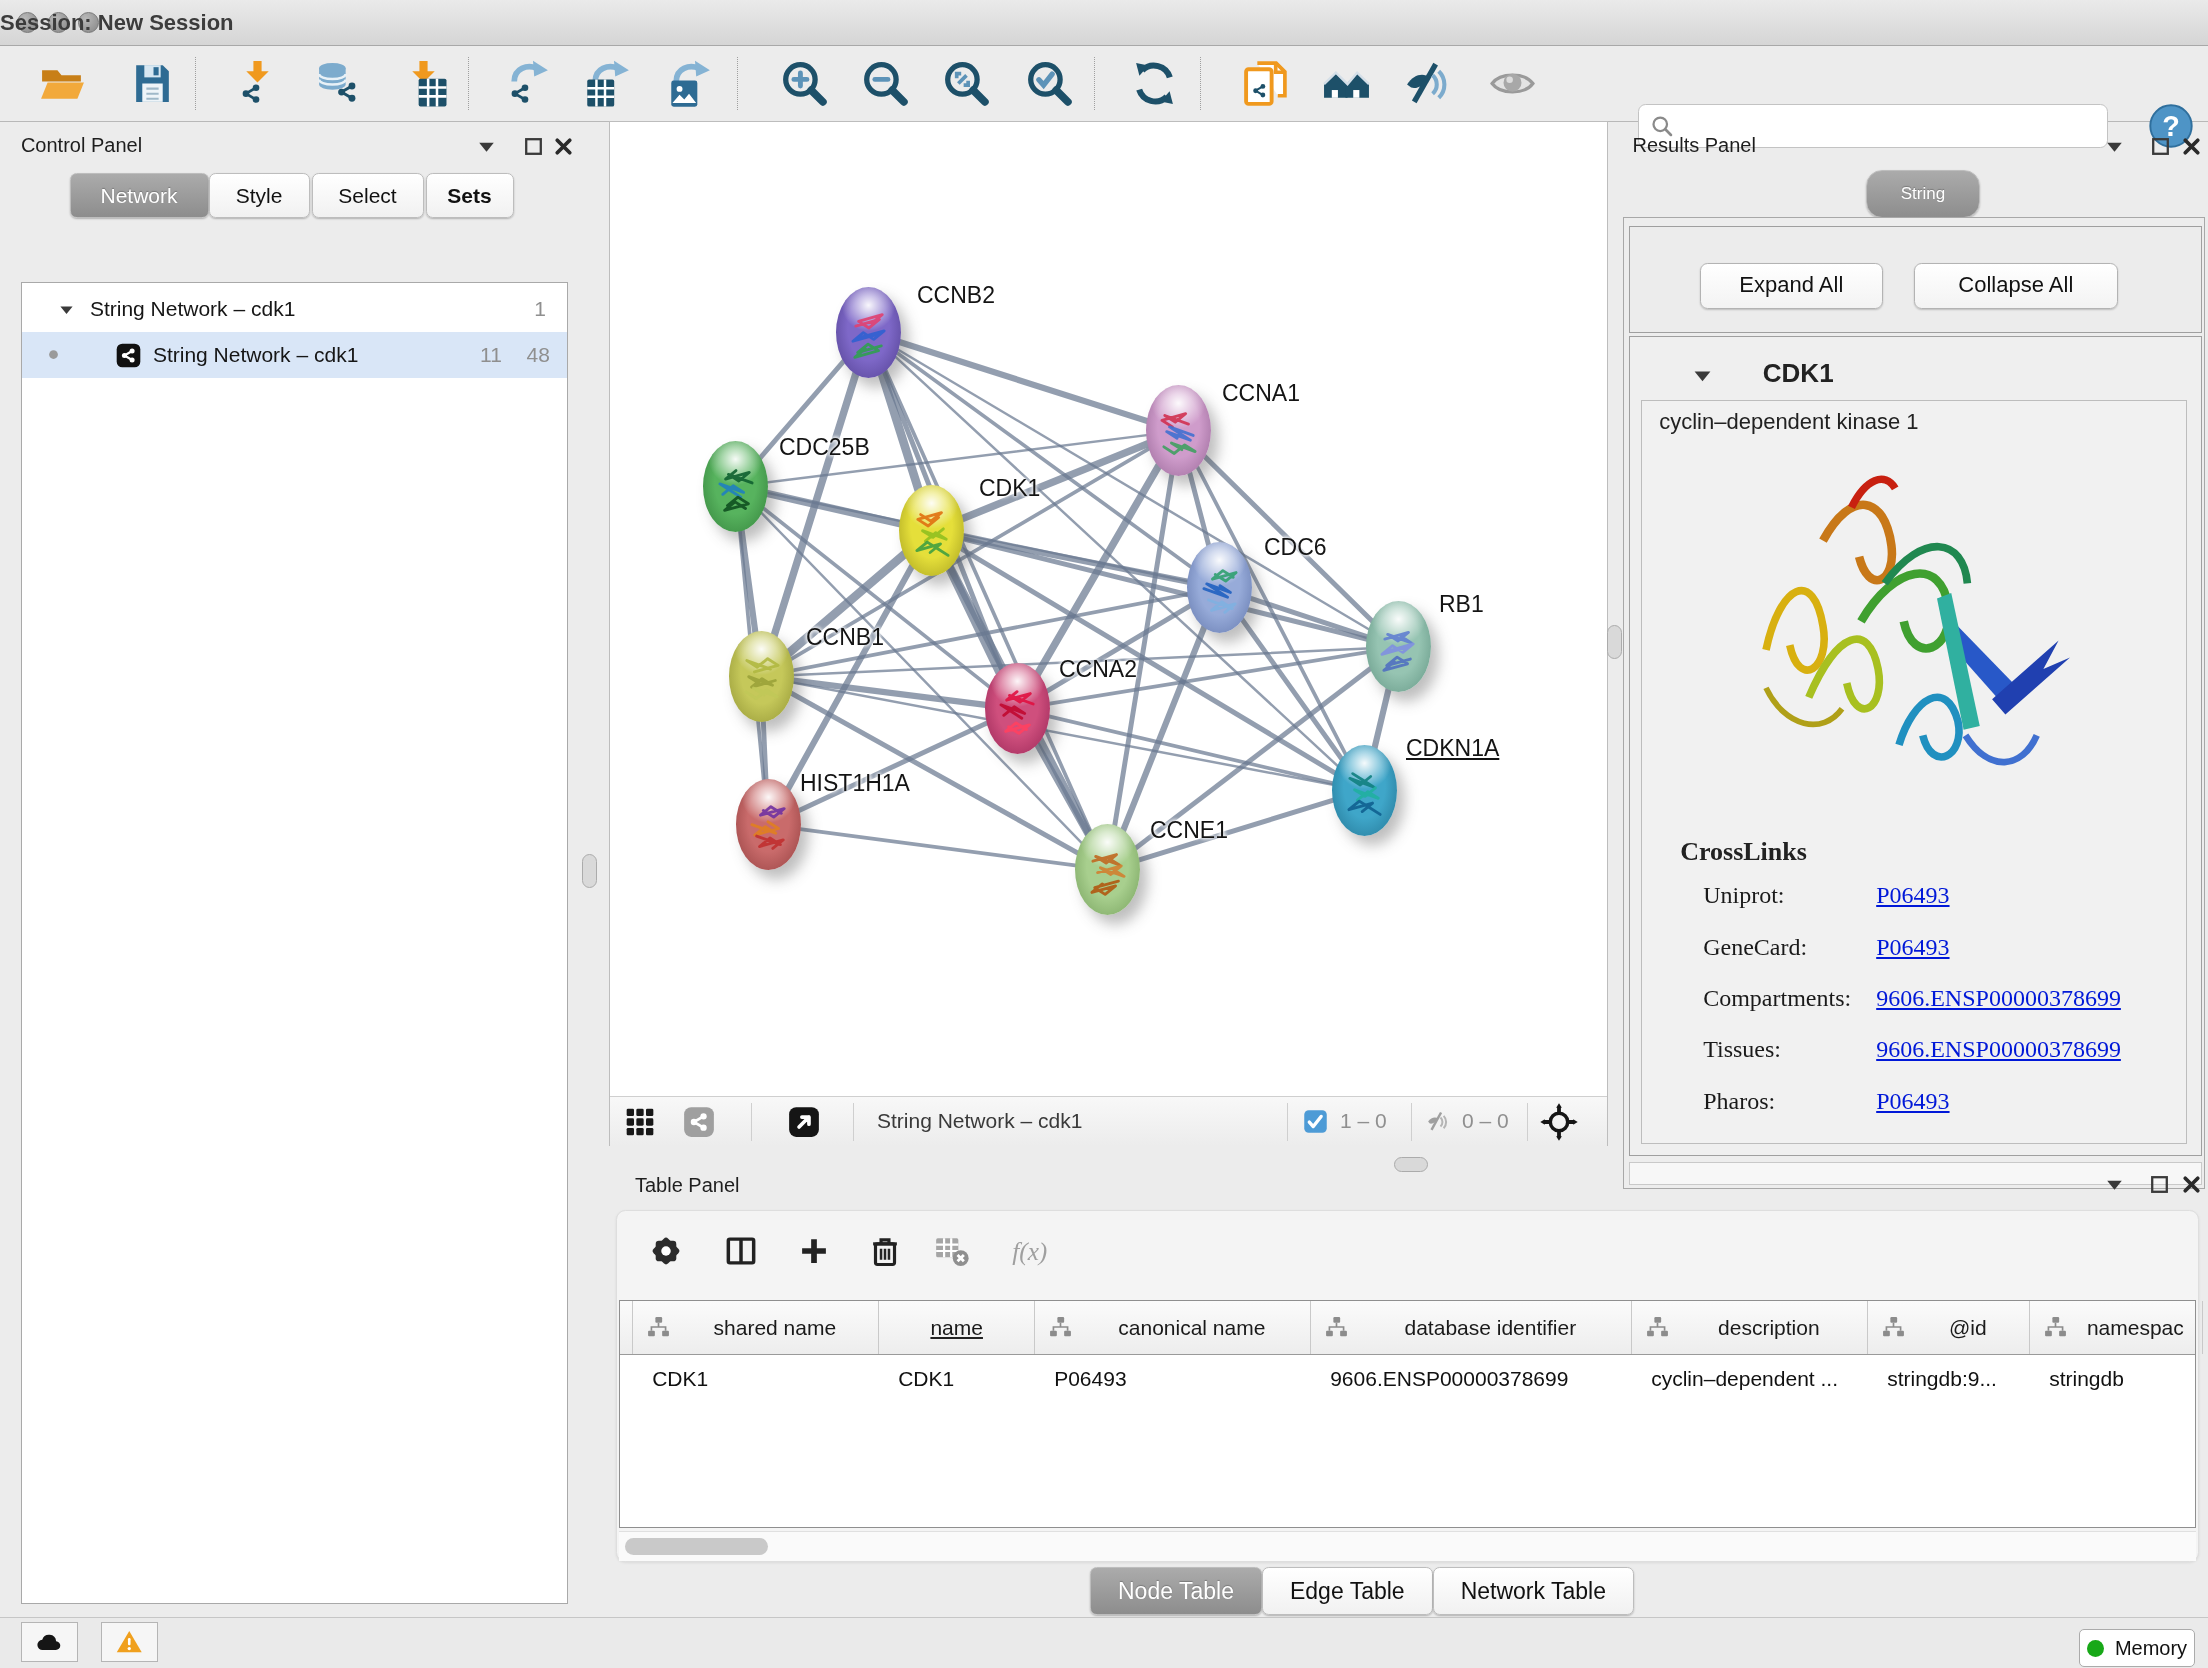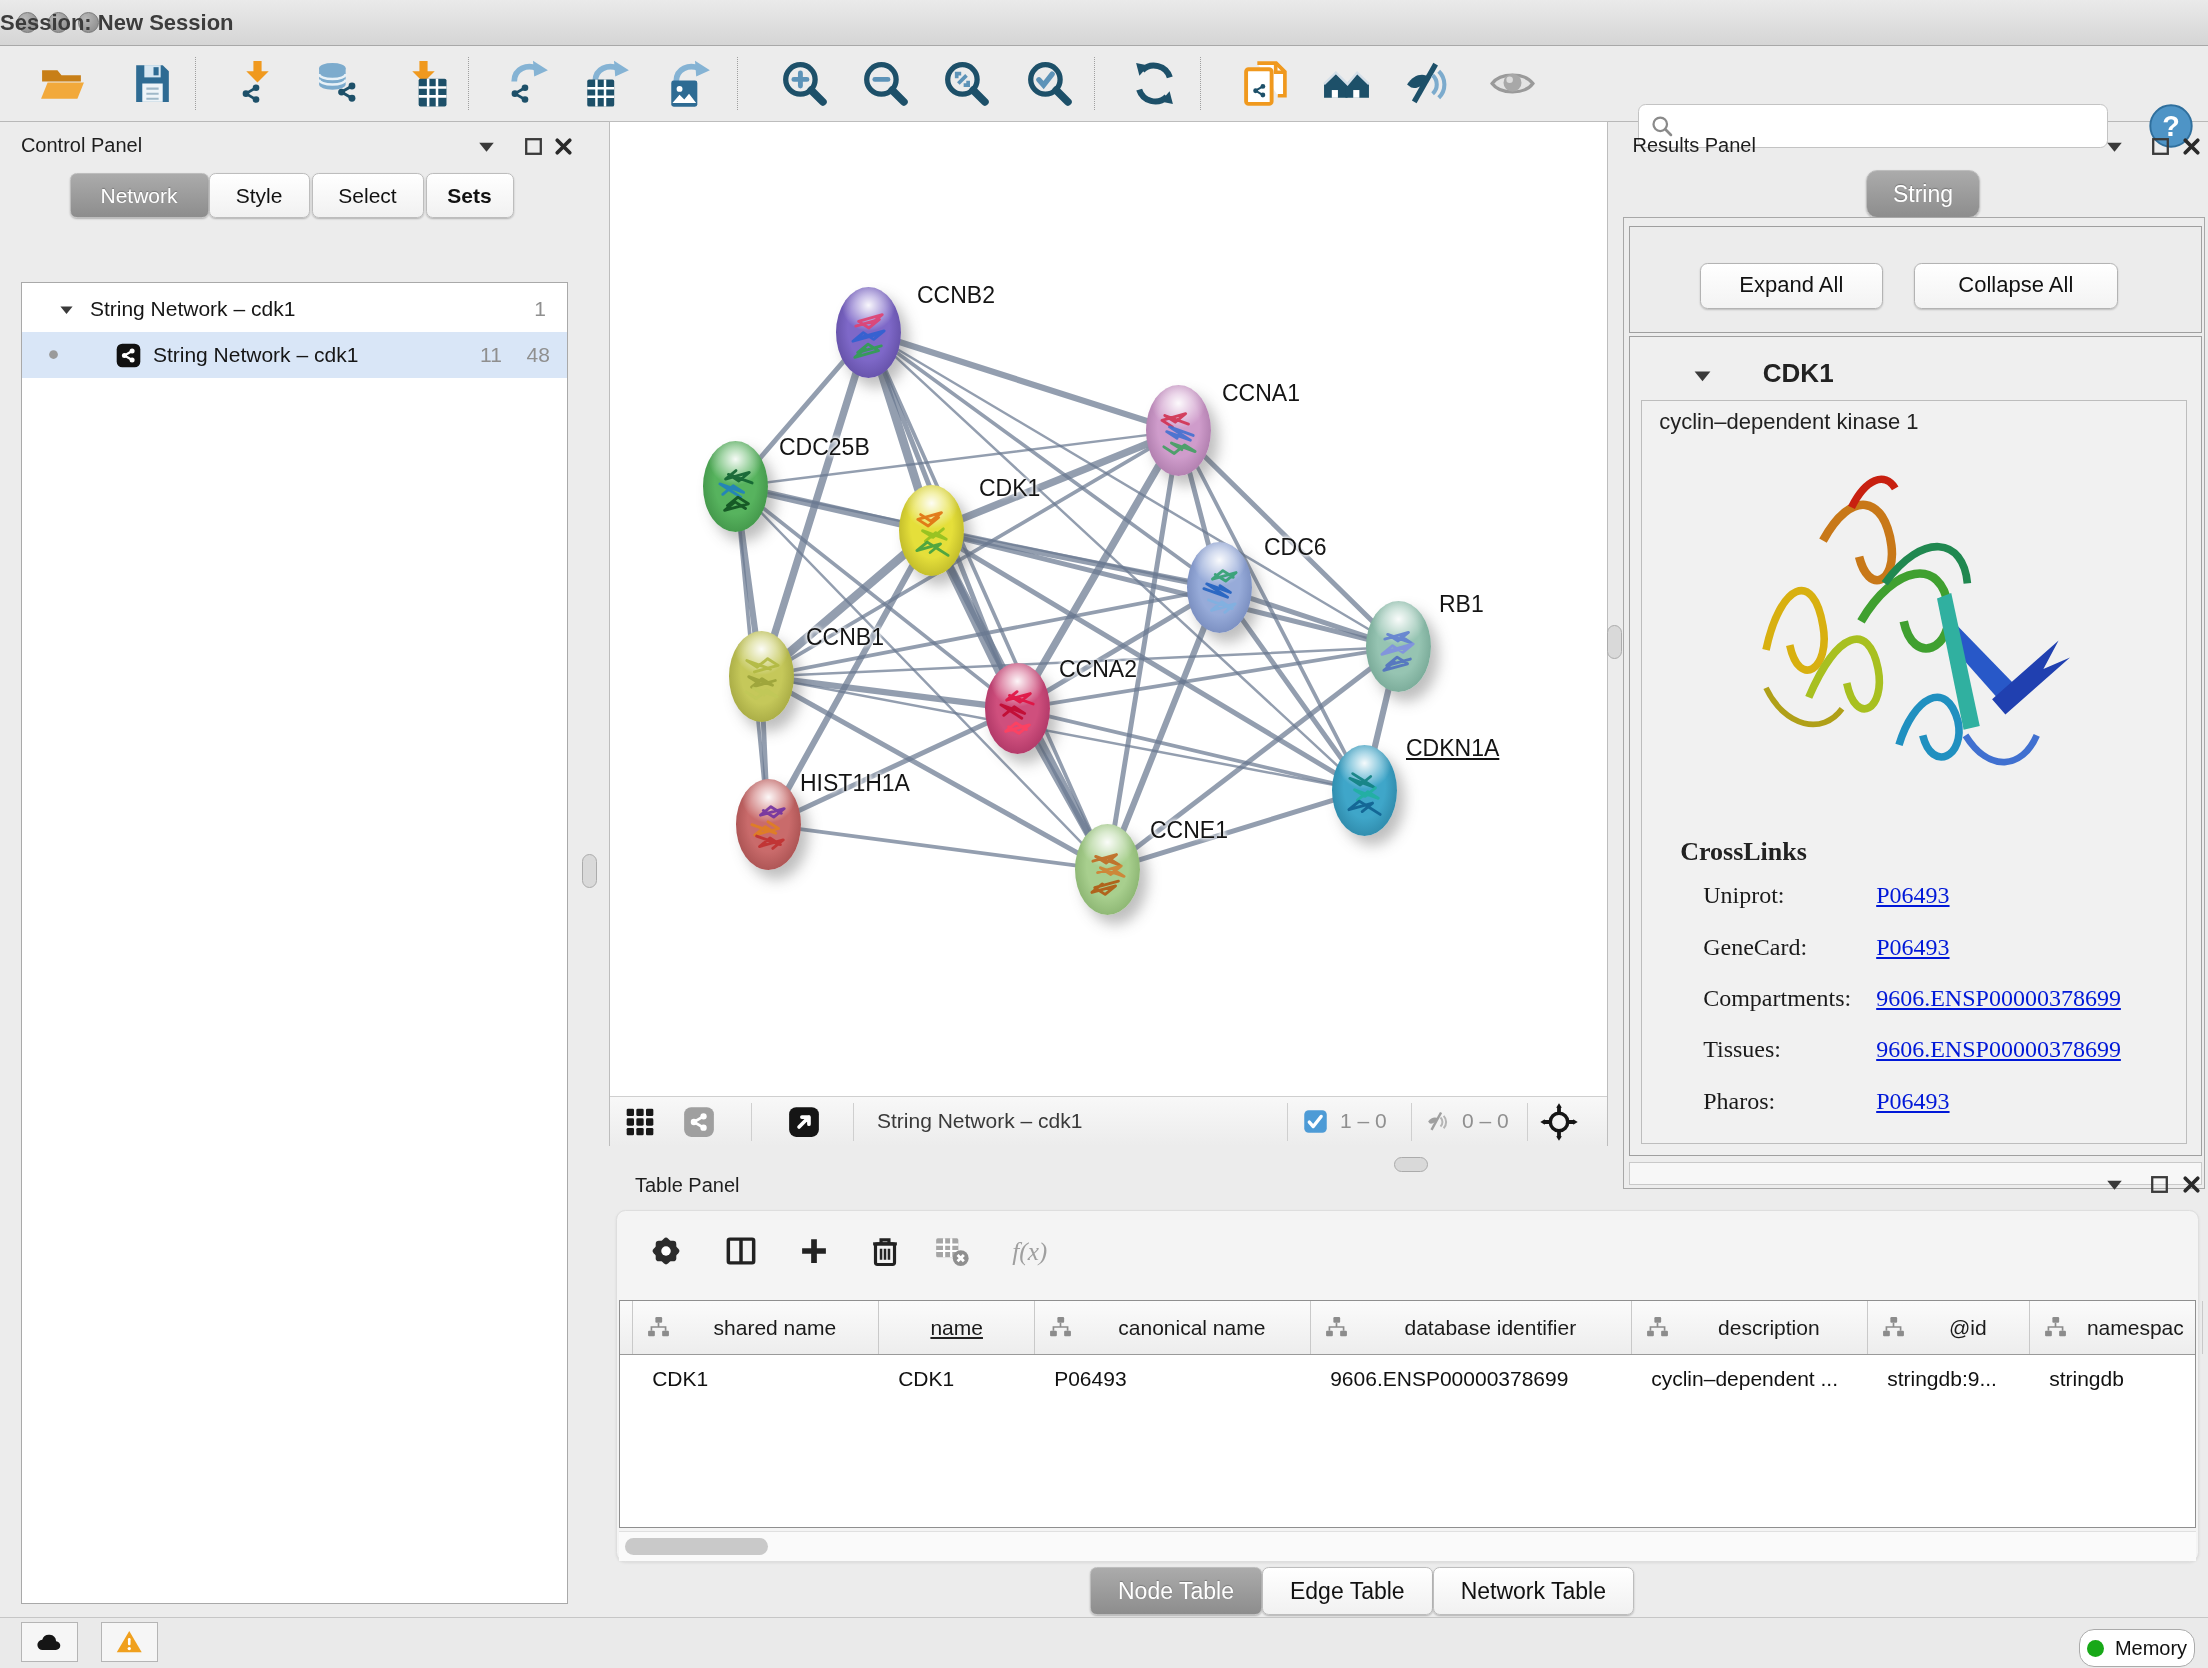--- a/index.html
+++ b/index.html
@@ -83,21 +83,21 @@
      color:#111;white-space:nowrap;overflow:hidden}
   #hscroll{position:absolute;left:1.9px;top:320px;width:1577px;height:28.5px;background:#fafafa;border-top:1px solid #e0e0e0}
   #hthumb{position:absolute;left:5.7px;top:5.7px;width:143px;height:17px;background:#c9c9c9;border-radius:8.6px}
   #tbl-tabs .seg{height:48px;font-size:23px;line-height:46px}
   
   #statusbar{left:0;top:1617px;width:2208px;height:51px;background:#eaeaea;border-top:1px solid #c6c6c6}
   .sb-btn{position:absolute;top:3.8px;width:55px;height:38px;background:#f6f6f6;border:1.9px solid #b5b5b5;
      display:flex;align-items:center;justify-content:center}
   .sb-btn .ic{width:28.5px;height:28.5px}
   #memory-btn{position:absolute;left:2079px;top:11.4px;width:114px;height:36px;background:#fff;
-     border:1px solid #ababab;border-radius:15px;display:flex;align-items:center;justify-content:center;gap:11px}
+     border:1px solid #ababab;border-radius:5px;display:flex;align-items:center;justify-content:center;gap:11px}
   #memory-dot{width:17px;height:17px;border-radius:50%;background:#18a818}
   #memory-lbl{font-size:20px;color:#111}
   .pill{position:absolute;background:#d9d9d9;border:1px solid #ababab;border-radius:8.6px}
 </style>
 </head>
 <body>
 
 <div id="app">
 
   <div id="titlebar" class="abs">
@@ -561,21 +561,21 @@
     <span class="win-ic ic" style="left:525px;top:13.3px">
         <svg viewBox="0 0 24 24" width="100%" height="100%">
           <rect x="5" y="5" width="14" height="14" fill="none" stroke="#3a3a3a" stroke-width="2.2"></rect>
         </svg>
       </span>
     <span class="win-ic ic" style="left:556px;top:13.3px">
         <svg viewBox="0 0 24 24" width="100%" height="100%">
           <path d="M6 6l12 12M18 6L6 18" stroke="#2a2a2a" stroke-width="3.6" stroke-linecap="round"></path>
         </svg>
       </span>
-    <div class="seg sel" style="left:243px;top:49px;width:114px;height:48px;font-size:23px;line-height:46px;border-radius:11px">String</div>
+    <div class="seg sel" style="left:243px;top:49px;width:114px;height:48px;font-size:17px;line-height:46px;border-radius:16px">String</div>
     <div id="res-outer">
       <div id="res-expbox">
         <div class="res-btn" style="left:70px;width:181px">Expand All</div>
         <div class="res-btn" style="left:284px;width:202px">Collapse All</div>
       </div>
       <div id="res-gene">
         <span class="ic" style="position:absolute;left:59px;top:25px;width:27px;height:27px">
             <svg viewBox="0 0 24 24" width="100%" height="100%">
               <path d="M5 8.5h14L12 17z" fill="#3a3a3a"></path>
             </svg>

